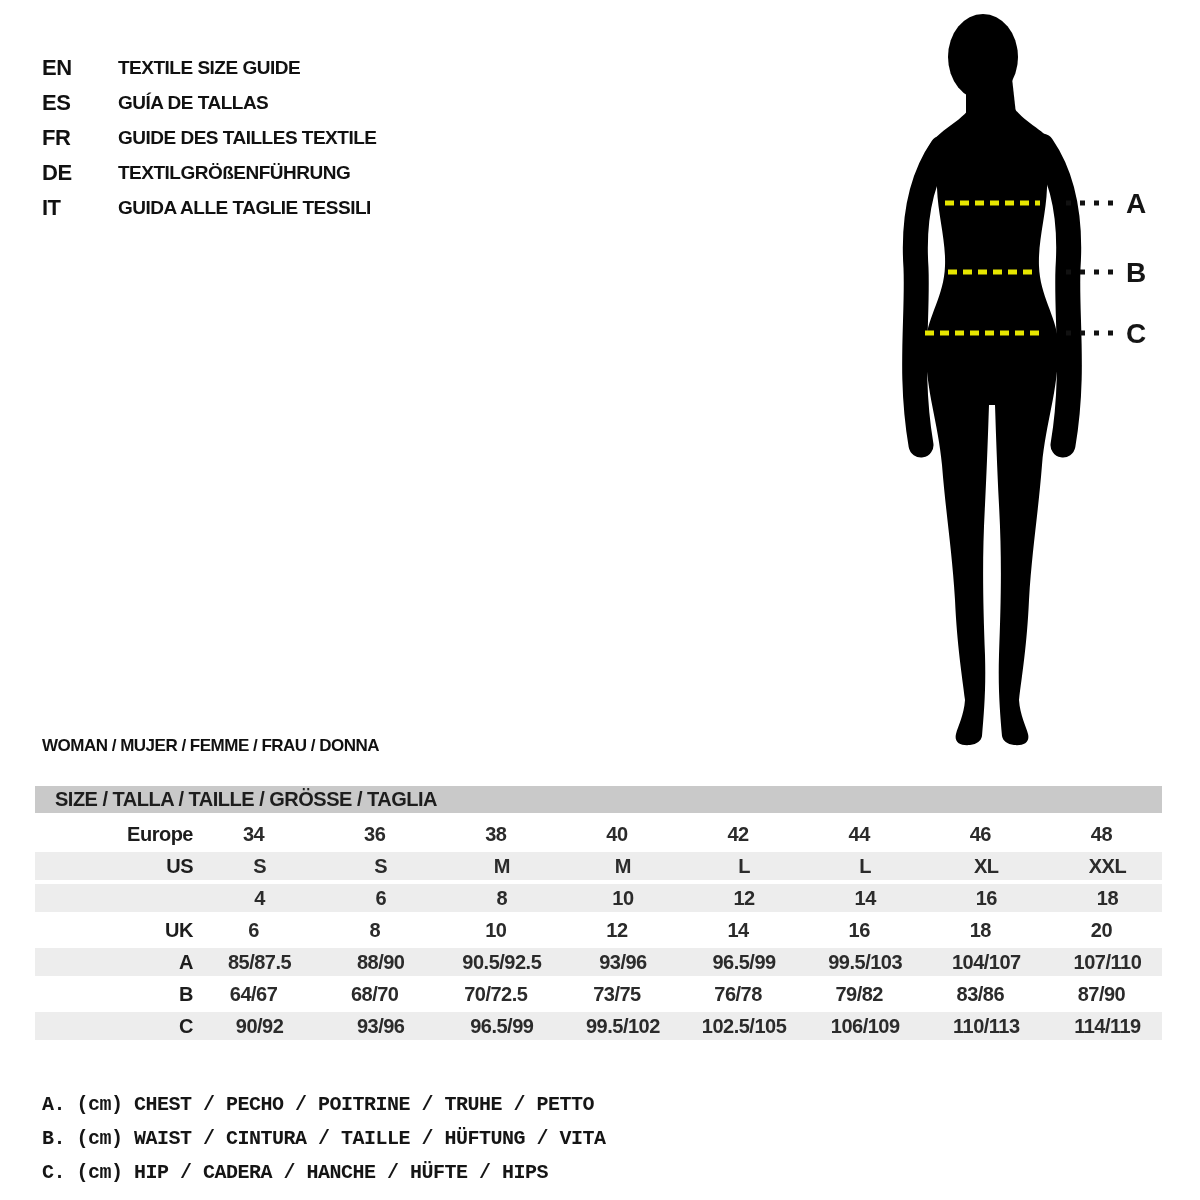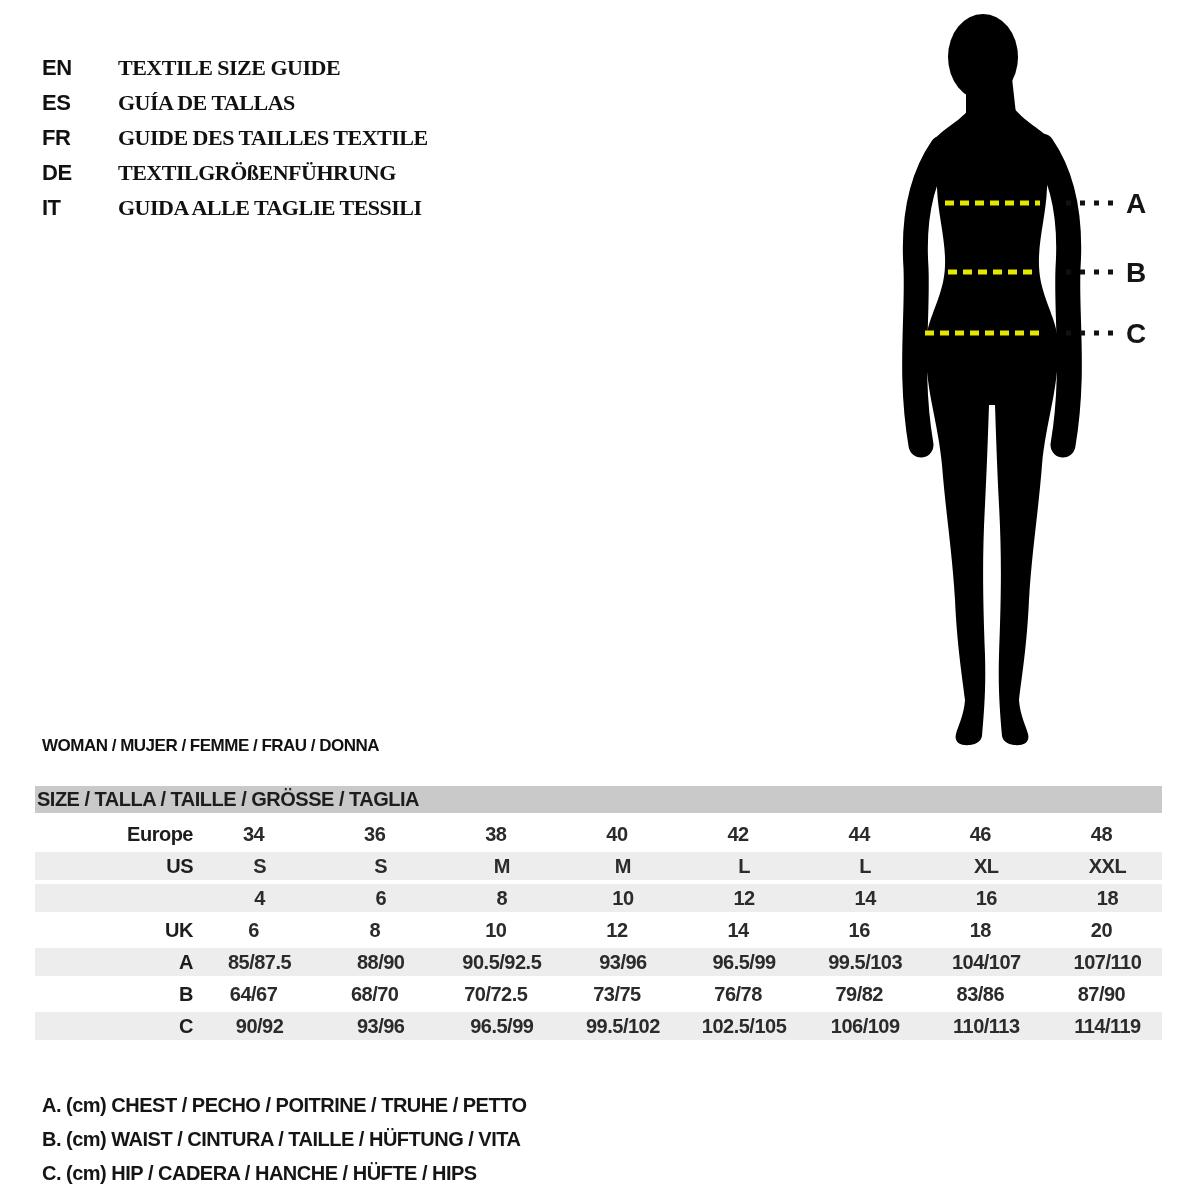--- a/index.html
+++ b/index.html
@@ -4,52 +4,52 @@
 <style>
   html,body{margin:0;padding:0;background:#fff;}
   .canvas{
     position:relative;width:1200px;height:1200px;background:#fff;overflow:hidden;
     font-family:"Liberation Sans","DejaVu Sans",sans-serif;color:#111;
   }
   
   .lang-block{position:absolute;left:42px;top:30px;margin-top:20px;}
   .lang-row{display:flex;height:35px;align-items:center;}
   .lang-code{width:76px;font-size:22px;font-weight:700;letter-spacing:-0.5px;}
-  .lang-text{font-size:22px;font-weight:700;letter-spacing:-0.5px;white-space:nowrap;font-family:Liberation Serif, serif;}
+  .lang-text{font-size:19px;font-weight:700;letter-spacing:-0.5px;white-space:nowrap;}
   
   .figure{position:absolute;left:880px;top:0;width:310px;height:760px;}
   .figure svg{position:absolute;left:0;top:0;}
   .marker-label{
     position:absolute;left:246px;width:34px;text-align:left;
     font-size:28px;font-weight:700;color:#151515;
   }
   
   .woman-title{
     position:absolute;left:42px;top:736px;font-size:17px;font-weight:700;
     letter-spacing:-0.5px;white-space:nowrap;
   }
   
   .size-table{position:absolute;left:35px;top:786px;width:1127px;}
   .table-header{
     height:27px;line-height:27px;background:#c9c9c9;color:#1d1d1d;
-    font-size:20px;font-weight:700;letter-spacing:-0.5px;padding-left:2px;
+    font-size:20px;font-weight:700;letter-spacing:-0.5px;padding-left:20px;
     box-sizing:border-box;margin-bottom:7px;
   }
   .trow{display:flex;height:28px;line-height:28px;margin-bottom:4px;background:#fff;}
   .trow.shaded{background:#ededed;gap:12px;}
   .tlabel{
     width:158px;box-sizing:border-box;padding-left:8px;font-size:20px;
     font-weight:700;letter-spacing:-0.5px;color:#1d1d1d;text-align:right;flex:none;
   }
   .tcell{flex:1;text-align:center;font-size:20px;font-weight:700;
     letter-spacing:-0.5px;color:#2b2b2b;}
   
   .legend{position:absolute;left:42px;top:1088px;}
   .legend-row{height:34px;line-height:34px;font-size:20px;font-weight:700;
-    letter-spacing:-0.5px;white-space:nowrap;color:#151515;}
+    letter-spacing:-0.5px;white-space:nowrap;color:#151515;font-family:Liberation Mono, monospace;}
 </style>
 </head>
 <body>
 
 <div class="canvas">
 
   <div class="lang-block">
       <div class="lang-row">
         <span class="lang-code">EN</span>
         <span class="lang-text">TEXTILE SIZE GUIDE</span>

